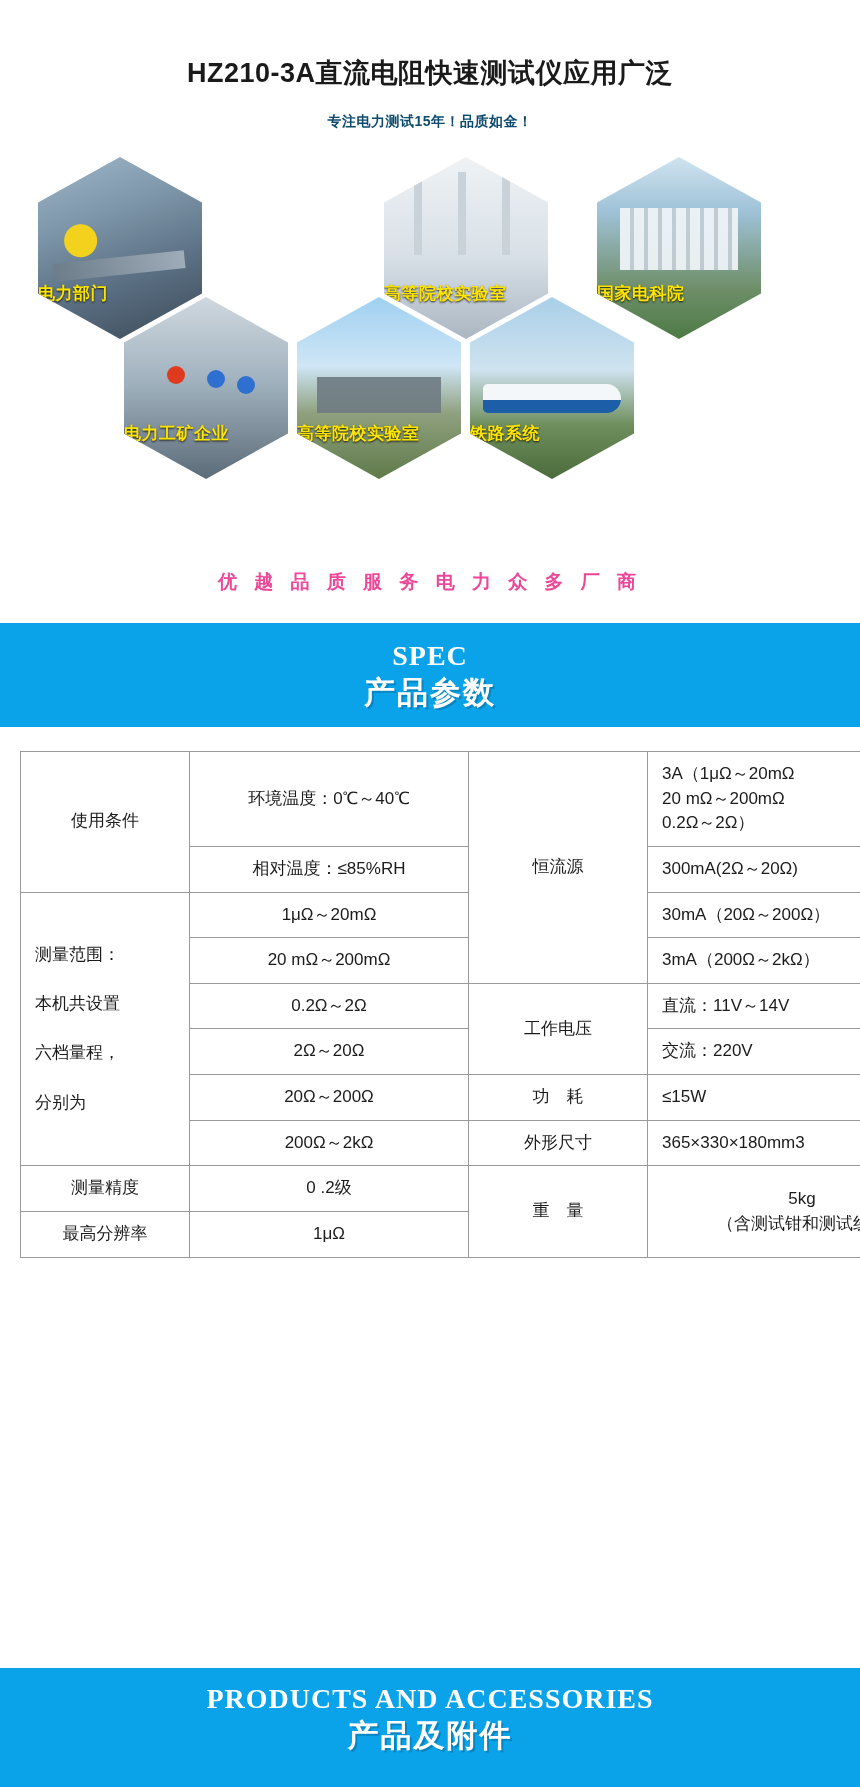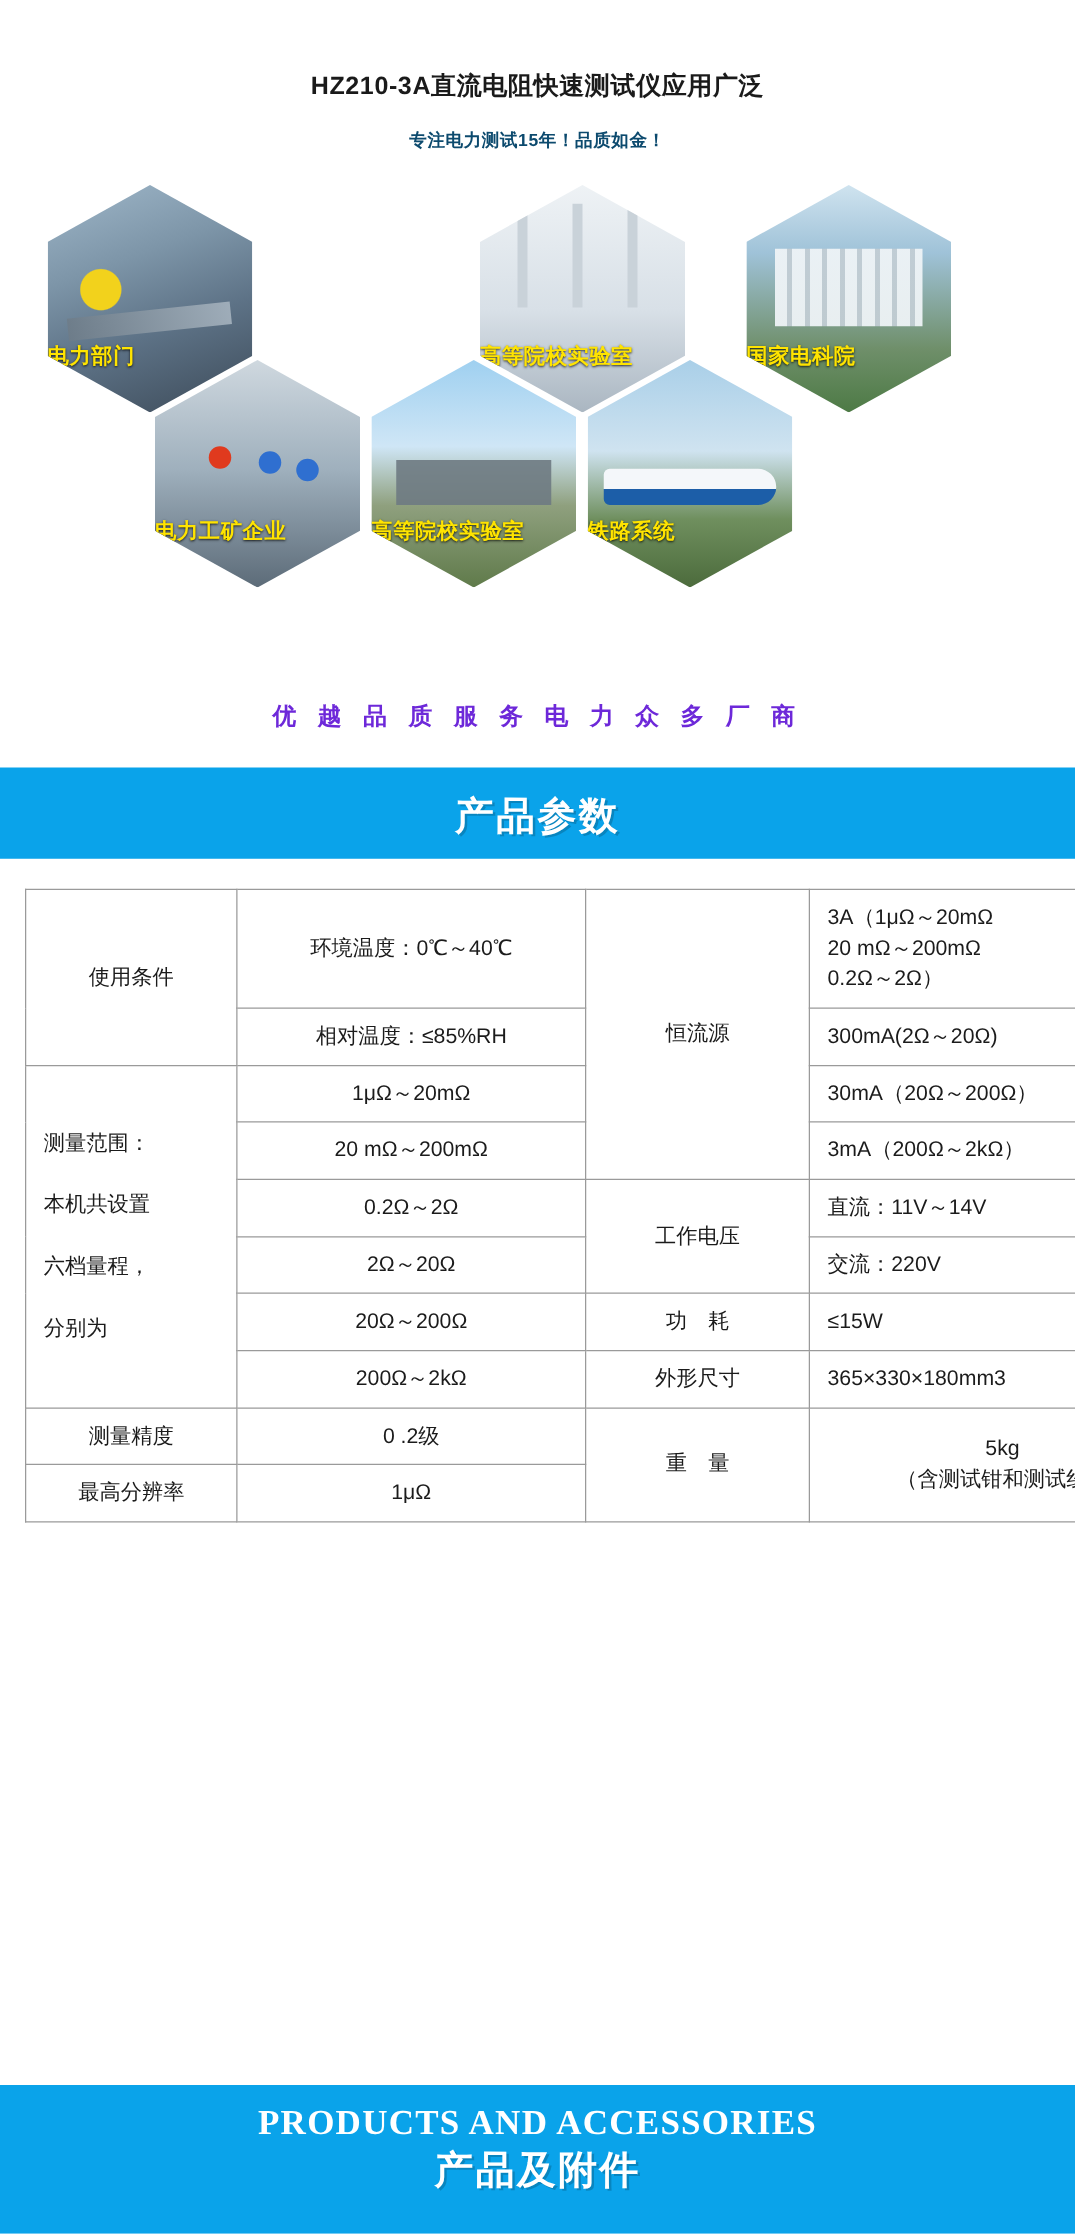--- a/index.html
+++ b/index.html
@@ -19,21 +19,21 @@
     height: 1787px;
     background: #ffffff;
   }
 
   
   .header {
     padding-top: 55px;
     text-align: center;
   }
   .main-title {
-    font-size: 20px;
+    font-size: 27px;
     font-weight: bold;
     color: #1a1a1a;
     letter-spacing: 0.5px;
     margin: 0;
   }
   .sub-title {
     font-size: 14px;
     font-weight: bold;
     color: #0c4a6e;
     margin: 22px 0 0 0;
@@ -153,21 +153,21 @@
     position: absolute;
     left: 8%; top: 48%;
     width: 84%; height: 16%;
     border-radius: 10px 30px 30px 10px;
     background: linear-gradient(180deg, #f4f7fa 0 55%, #1c5ea8 55% 100%);
   }
 
   
   .slogan {
     text-align: center;
-    color: #6d28d9;
+    color: #ec4899;
     font-size: 19px;
     font-weight: bold;
     letter-spacing: 6px;
     margin-top: 20px;
   }
 
   
   .band {
     width: 860px;
     background: #0aa3ea;
@@ -260,20 +260,21 @@
     <div class="hex" style="left:470px; top:148px;">
       <div class="hx-img img-railway"></div>
       <div class="hx-cap">铁路系统</div>
     </div>
 
   </div>
 
   <div class="slogan">优 越 品 质 服 务 电 力 众 多 厂 商</div>
 
   <div class="band spec">
+    <div class="band-en">SPEC</div>
     <div class="band-cn">产品参数</div>
   </div>
 
   <div class="table-wrap">
     <table class="spec-table">
       <tbody>
         <tr>
           <td class="c1 center" rowspan="2">使用条件</td>
           <td class="c2 center">环境温度：0℃～40℃</td>
           <td class="c3 center" rowspan="4">恒流源</td>

